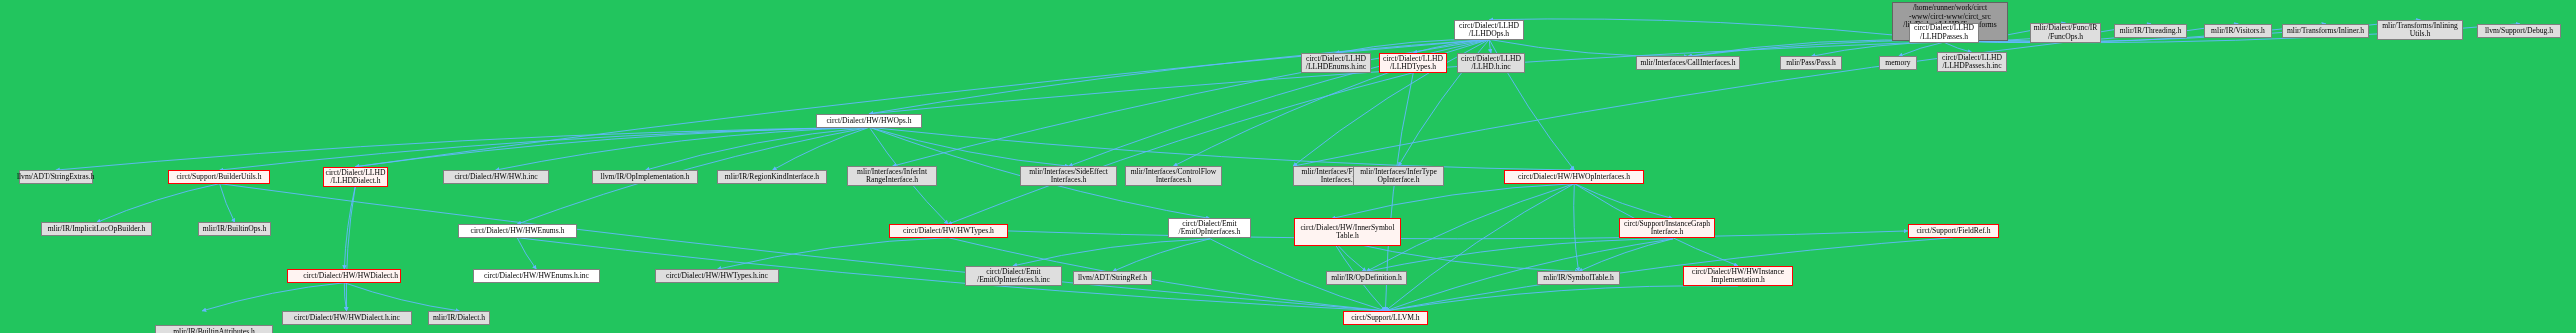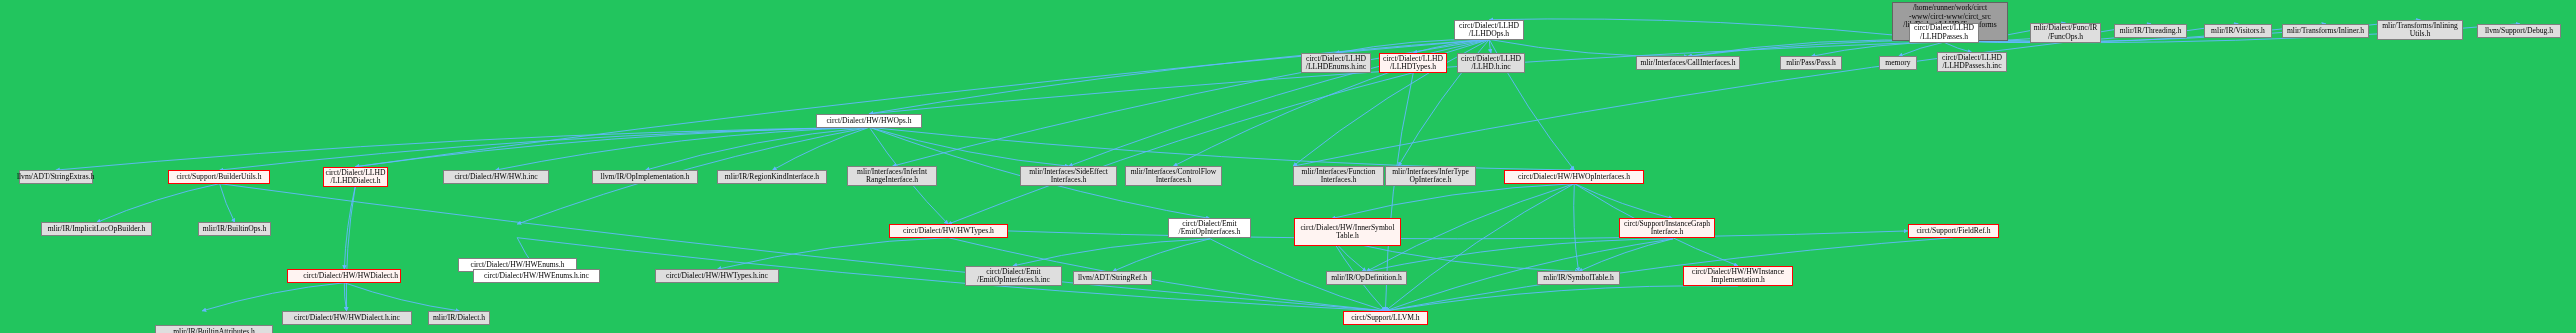--- a/index.html
+++ b/index.html
@@ -132,26 +132,26 @@
       <div class="node n-gray" style="left: 592px; top: 170px; width: 106px; height: 13.5px;">llvm/IR/OpImplementation.h</div>
       <div class="node n-gray" style="left: 717px; top: 170px; width: 110px; height: 13.5px;">mlir/IR/RegionKindInterface.h</div>
       <div class="node n-gray" style="left: 847px; top: 166px; width: 90px; height: 20px;">mlir/Interfaces/InferInt
 RangeInterface.h</div>
       <div class="node n-gray" style="left: 1020px; top: 166px; width: 97px; height: 20px;">mlir/Interfaces/SideEffect
 Interfaces.h</div>
       <div class="node n-gray" style="left: 1125px; top: 166px; width: 97px; height: 20px;">mlir/Interfaces/ControlFlow
 Interfaces.h</div>
       <div class="node n-gray" style="left: 1248px; top: 166px; width: 91px; height: 20px; margin-left: 45px;">mlir/Interfaces/Function
 Interfaces.h</div>
-      <div class="node n-gray" style="left: 1353px; top: 166px; width: 91px; height: 20px; margin-left: 32px;">mlir/Interfaces/InferType
+      <div class="node n-gray" style="left: 1353px; top: 166px; width: 91px; height: 20px;">mlir/Interfaces/InferType
 OpInterface.h</div>
       <div class="node n-red" style="left: 1504px; top: 170px; width: 140px; height: 13.5px;">circt/Dialect/HW/HWOpInterfaces.h</div>
       <div class="node n-gray" style="left: 41px; top: 222px; width: 111px; height: 13.5px;">mlir/IR/ImplicitLocOpBuilder.h</div>
       <div class="node n-gray" style="left: 198px; top: 222px; width: 73px; height: 13.5px;">mlir/IR/BuiltinOps.h</div>
-      <div class="node n-white" style="left: 458px; top: 224px; width: 119px; height: 13.5px; margin-top: 34px;">circt/Dialect/HW/HWEnums.h</div>
+      <div class="node n-white" style="left: 458px; top: 224px; width: 119px; height: 13.5px;">circt/Dialect/HW/HWEnums.h</div>
       <div class="node n-red" style="left: 889px; top: 224px; width: 119px; height: 13.5px;">circt/Dialect/HW/HWTypes.h</div>
       <div class="node n-white" style="left: 1168px; top: 218px; width: 83px; height: 20px;">circt/Dialect/Emit
 /EmitOpInterfaces.h</div>
       <div class="node n-red" style="left: 1278px; top: 218px; width: 107px; height: 28px; margin-left: 16px;">circt/Dialect/HW/InnerSymbol
 Table.h</div>
       <div class="node n-red" style="left: 1619px; top: 218px; width: 96px; height: 20px;">circt/Support/InstanceGraph
 Interface.h</div>
       <div class="node n-red" style="left: 1908px; top: 224px; width: 91px; height: 13.5px;">circt/Support/FieldRef.h</div>
       <div class="node n-red" style="left: 287px; top: 269px; width: 114px; height: 13.5px; padding-left: 16px;">circt/Dialect/HW/HWDialect.h</div>
       <div class="node n-white" style="left: 473px; top: 269px; width: 127px; height: 13.5px;">circt/Dialect/HW/HWEnums.h.inc</div>

